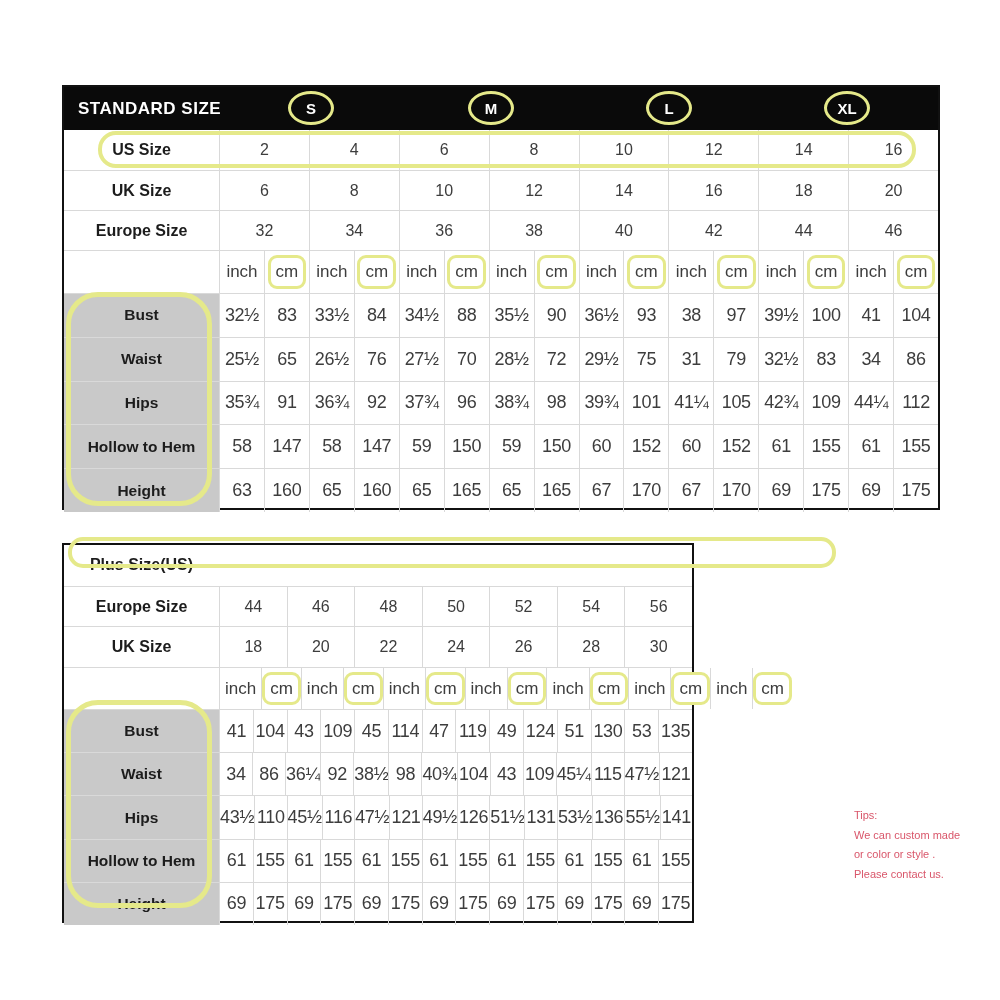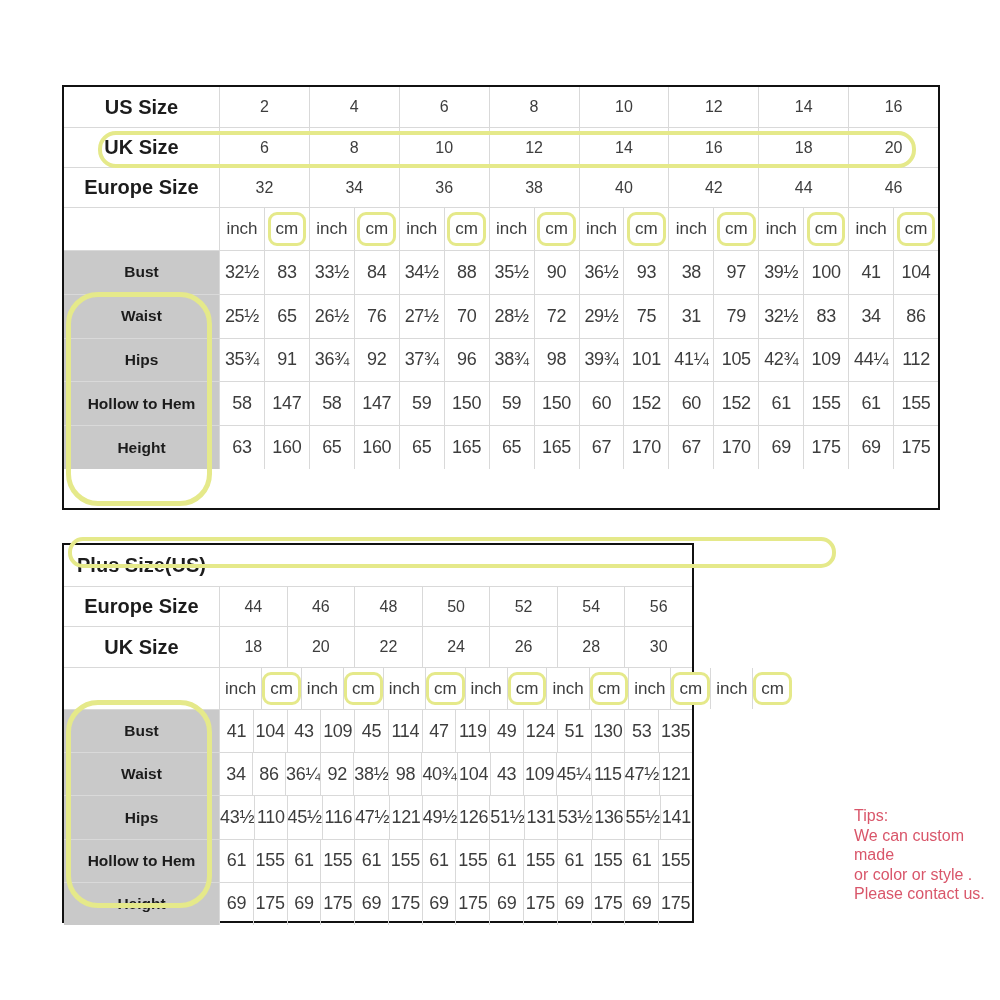--- a/index.html
+++ b/index.html
@@ -15,21 +15,21 @@
   .header-title{font-weight:bold;font-size:17px;letter-spacing:.5px;padding-left:14px;}
   .size-circle{position:absolute;top:4px;width:46px;height:34px;border:3px solid var(--y);border-radius:50%;
     display:flex;align-items:center;justify-content:center;font-weight:bold;font-size:15px;color:#fff;}
   .c1{left:224px}.c2{left:404px}.c3{left:582px}.c4{left:760px}
 
   .row{display:flex;border-top:1px solid var(--grid);flex:none;}
   .rows-block{display:contents;}
   .header-bar + .rows-block .row:first-of-type,
   .sizetable > .rows-block:first-child .row:first-of-type{border-top:none;}
   .label{width:155px;flex:none;display:flex;align-items:center;justify-content:center;
-    font-weight:bold;font-size:20px;color:var(--ink);}
+    font-weight:bold;font-size:16px;color:var(--ink);}
   .vals{flex:1;display:flex;}
   .vals > div{flex:1;display:flex;align-items:center;justify-content:center;border-left:1px solid var(--grid);}
 
   .size-row .vals > div{font-size:16px;color:var(--val);}
   .t1sz{height:40px;} .t2sz{height:40.7px;}
   .t1unit{height:43px;} .t2unit{height:42px;}
   .t1meas{height:43.8px;} .t2meas{height:43.2px;}
 
   .unit-row .vals > div{font-size:17px;color:var(--val);}
   .unit-row .u{display:inline-block;padding:2px 5px;line-height:1.4;}
@@ -37,28 +37,35 @@
 
   .measure-row .label{background:var(--gray);font-size:15.5px;}
   .measure-row .vals > div{font-size:18px;color:var(--val);letter-spacing:-0.3px;}
 
   .hl{position:absolute;border:4px solid var(--y);background:transparent;pointer-events:none;z-index:5;}
   #hl-us{left:98px;top:131px;width:818px;height:37px;border-radius:18px;}
   #hl-plus{left:68px;top:537px;width:768px;height:31px;border-radius:15px;}
   #hl-lab1{left:66px;top:292px;width:146px;height:214px;border-radius:32px;border-width:5px;}
   #hl-lab2{left:66px;top:700px;width:146px;height:208px;border-radius:32px;border-width:5px;}
 
-  #tips{position:absolute;left:854px;top:806px;width:145px;color:var(--tips);font-size:16px;line-height:19.5px;}
+  #tips{position:absolute;left:854px;top:806px;width:145px;color:var(--tips);font-size:11px;line-height:19.5px;}
 </style>
 </head>
 <body>
 
 <div id="page">
 
   <div class="sizetable" id="t1">
+    <div class="header-bar">
+      <span class="header-title">STANDARD SIZE</span>
+      <span class="size-circle c1">S</span>
+      <span class="size-circle c2">M</span>
+      <span class="size-circle c3">L</span>
+      <span class="size-circle c4">XL</span>
+    </div>
 
     <div class="rows-block">
       
     
         <div class="row size-row t1sz">
           <div class="cell label">US Size</div>
           <div class="vals">
 
           <div>2</div>
             <div>4</div>

